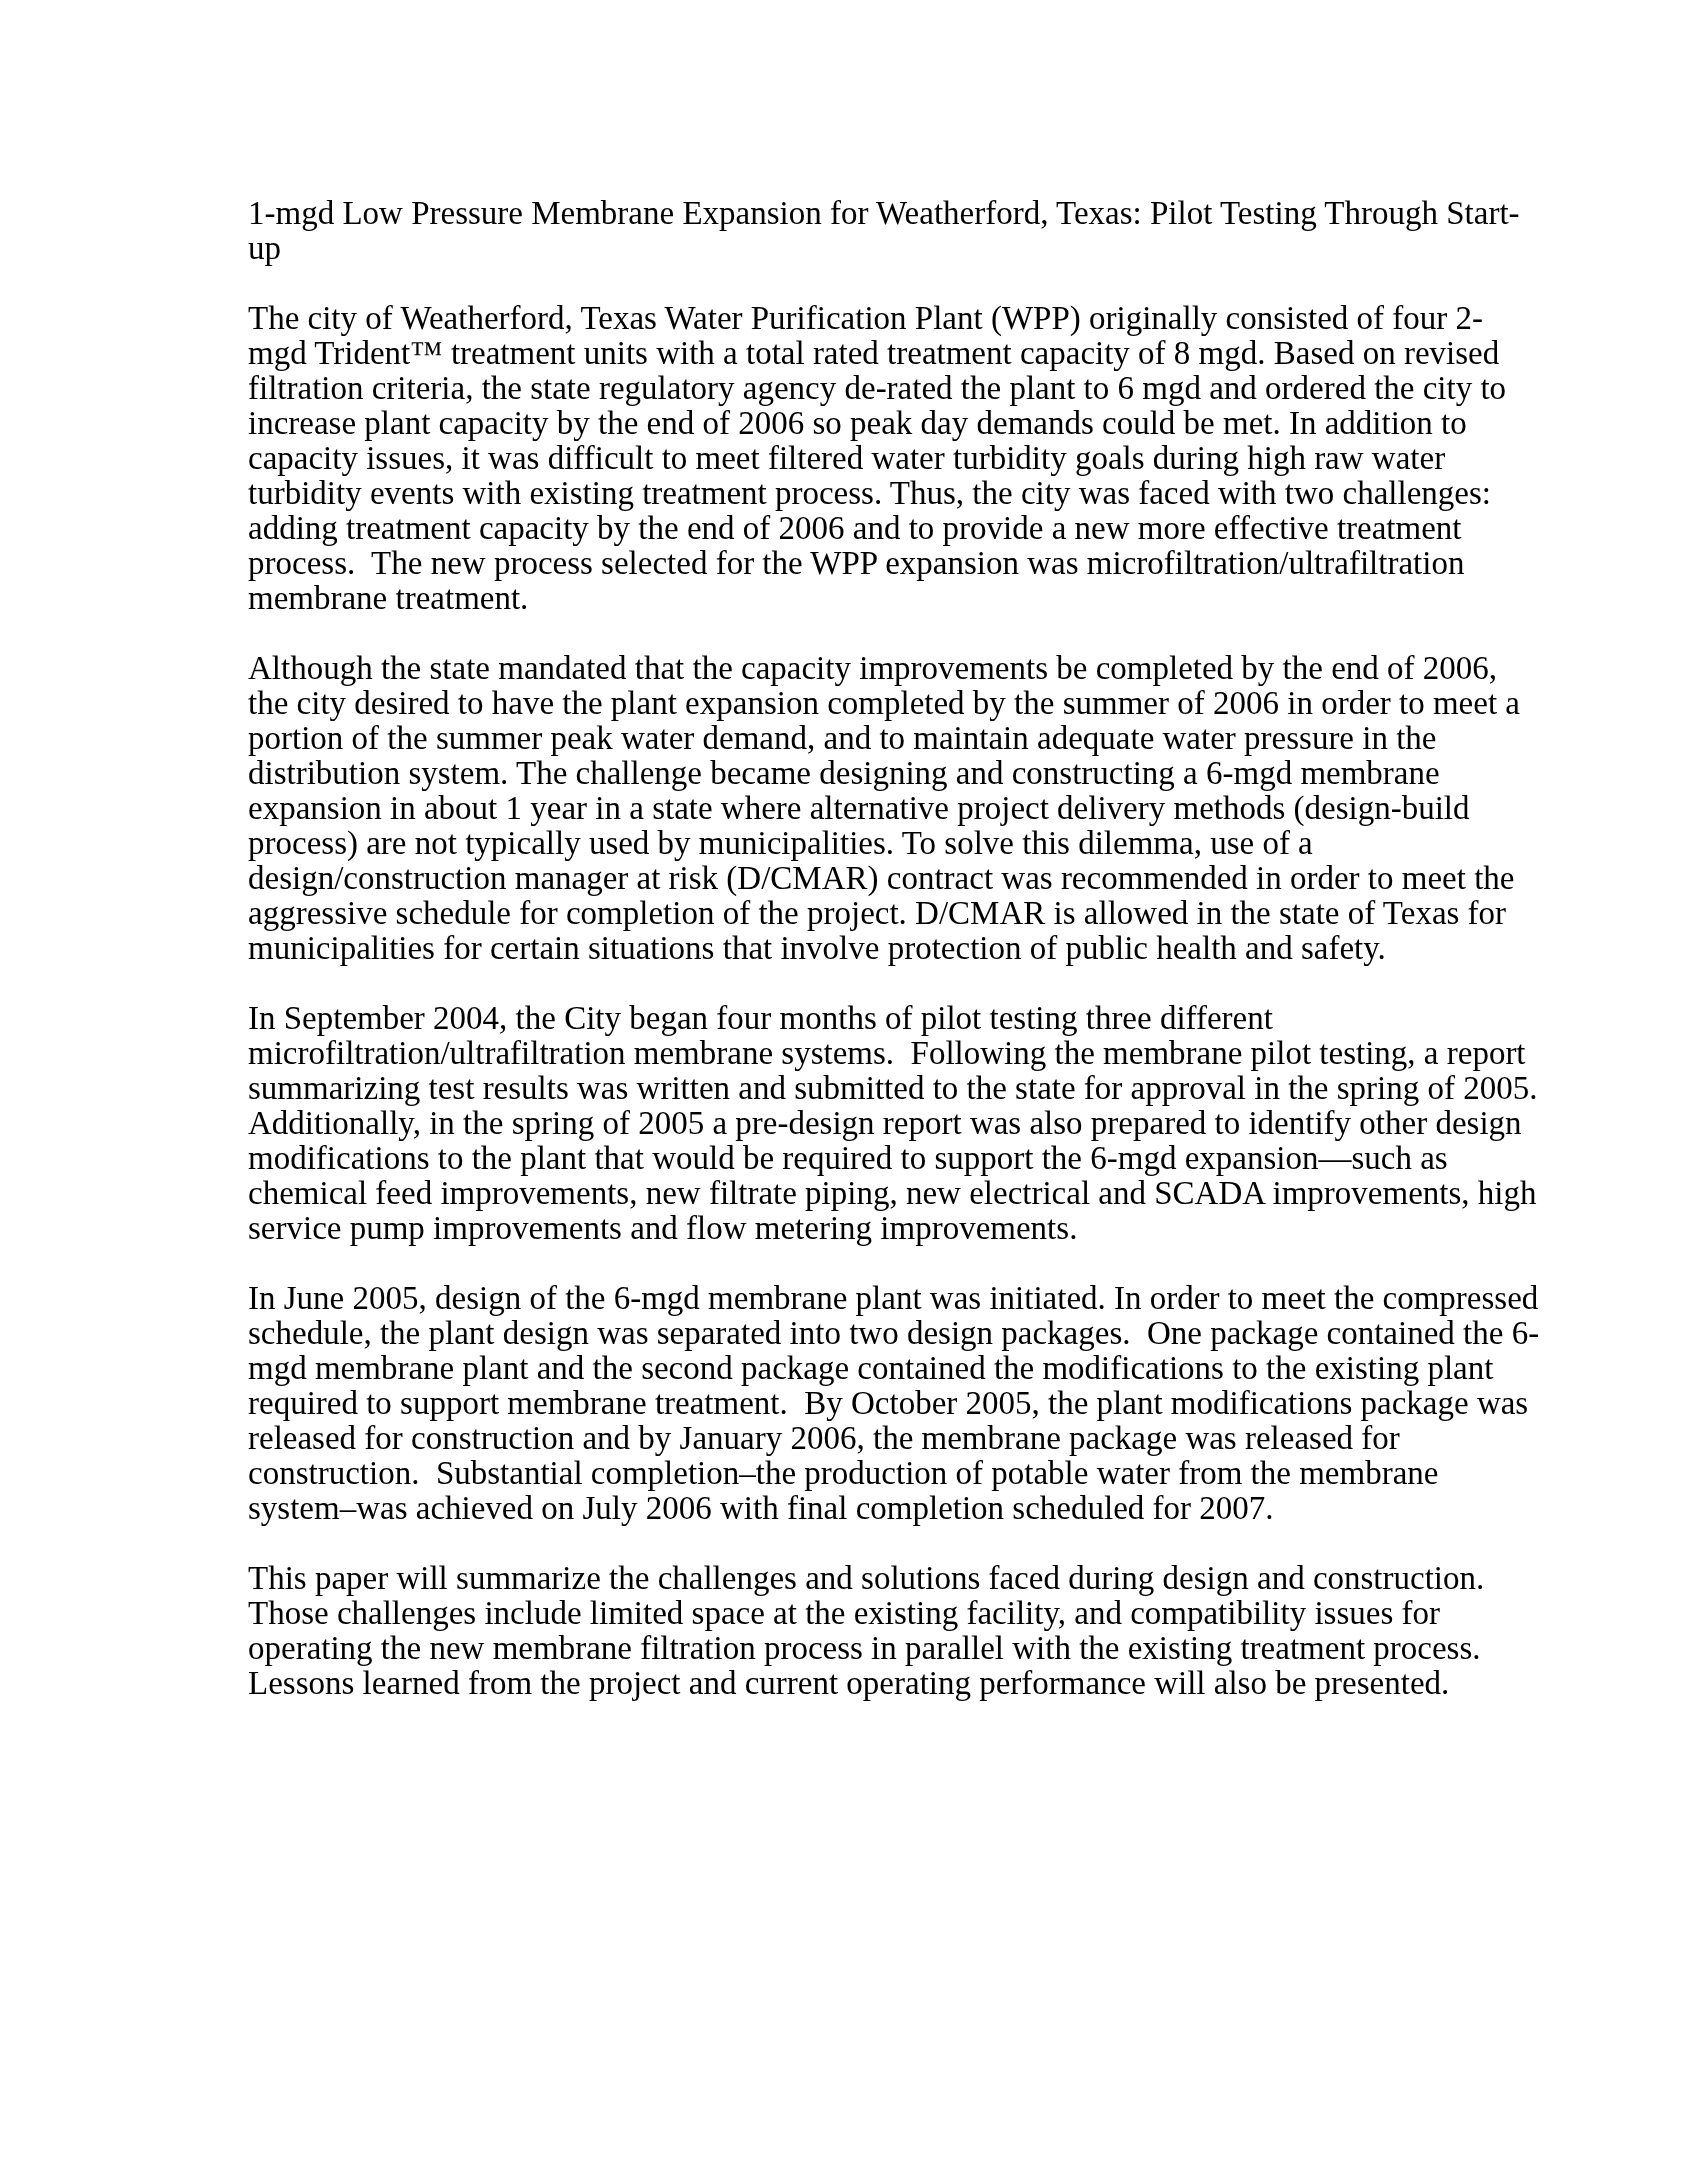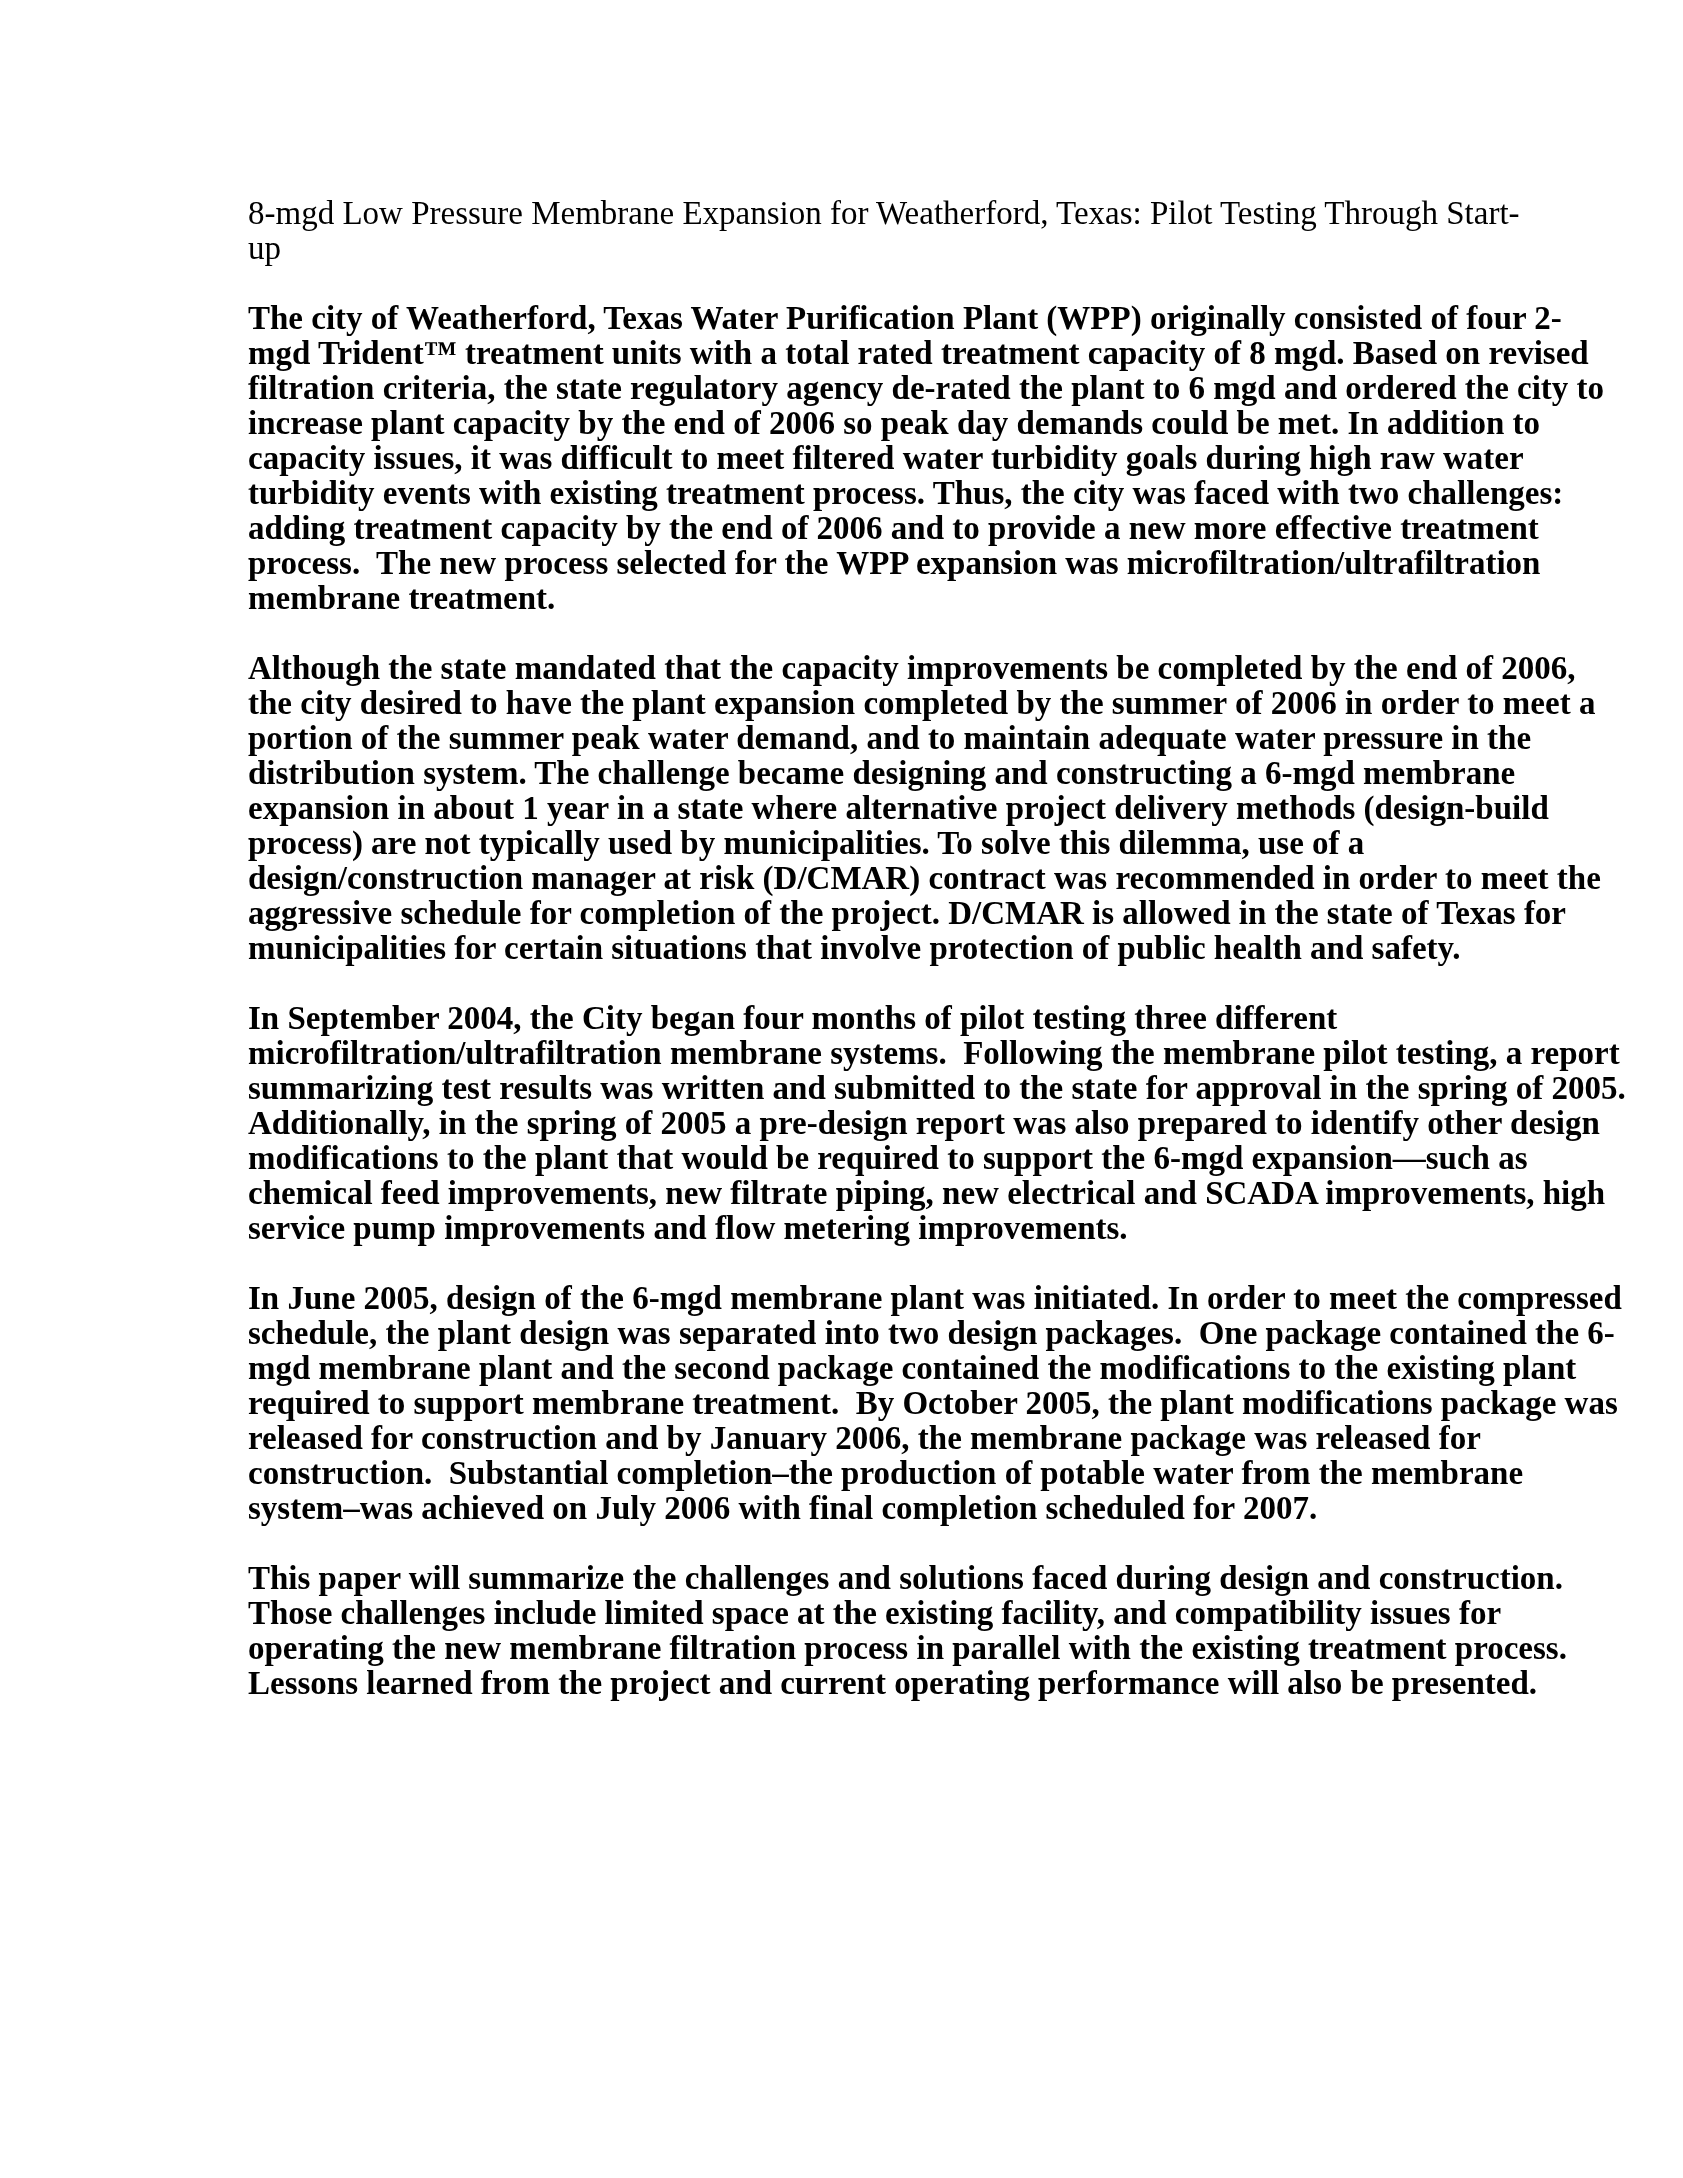--- a/index.html
+++ b/index.html
@@ -25,32 +25,31 @@
   }
   .doc-title,
   .paragraph {
     font-size: 33px;
     line-height: 35px;
     white-space: pre; 
     letter-spacing: 0;
   }
   .paragraph {
     margin-top: 35px; 
-    font-weight: bold;
   }
   .doc-title {
     margin-bottom: 3px;
   }
 </style>
 </head>
 <body>
 
 <div class="page">
   <div class="content">
-    <div class="doc-title">8-mgd Low Pressure Membrane Expansion for Weatherford, Texas: Pilot Testing Through Start-
+    <div class="doc-title">1-mgd Low Pressure Membrane Expansion for Weatherford, Texas: Pilot Testing Through Start-
 up</div>
     <div class="paragraph">The city of Weatherford, Texas Water Purification Plant (WPP) originally consisted of four 2-
 mgd Trident™ treatment units with a total rated treatment capacity of 8 mgd. Based on revised
 filtration criteria, the state regulatory agency de-rated the plant to 6 mgd and ordered the city to
 increase plant capacity by the end of 2006 so peak day demands could be met. In addition to
 capacity issues, it was difficult to meet filtered water turbidity goals during high raw water
 turbidity events with existing treatment process. Thus, the city was faced with two challenges:
 adding treatment capacity by the end of 2006 and to provide a new more effective treatment
 process.  The new process selected for the WPP expansion was microfiltration/ultrafiltration
 membrane treatment.</div>

